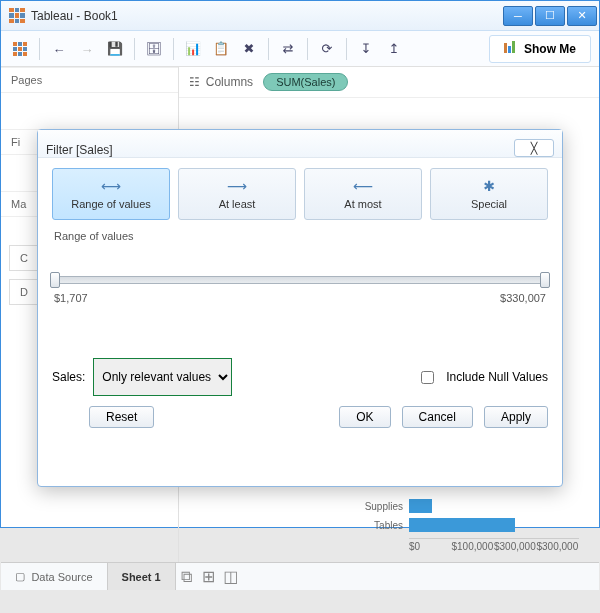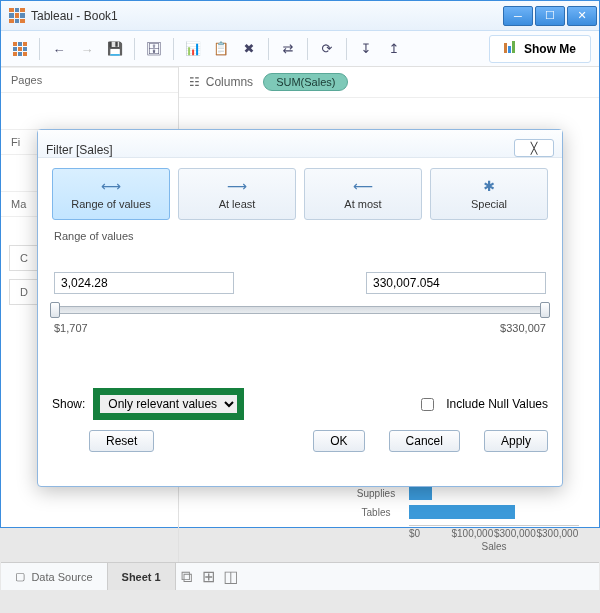--- a/index.html
+++ b/index.html
@@ -27,21 +27,21 @@
   .shelf-title { font-size:11px; color:#666; padding:6px 10px; border-bottom:1px solid #eee; border-top:1px solid #eee;}
   
   .maincol { flex:1; position:relative;}
   .shelves { padding:6px 10px; border-bottom:1px solid #eee; display:flex; align-items:center; gap:10px;}
   .shelf-label { font-size:12px; color:#666; display:flex; align-items:center; gap:6px;}
   .pill { background:#7ec9b8; border:1px solid #5aa898; border-radius:12px; padding:2px 12px; font-size:11px; color:#1a3a33; display:flex; align-items:center;}
   
   
   .chartarea { padding:10px 20px 10px 170px; position:absolute; bottom:0; left:0; right:0;}
   .barrow { display:flex; align-items:center; height:18px; margin:1px 0;}
-  .barlab { width:60px; text-align:center; font-size:10px; color:#666; padding-right:6px;}
+  .barlab { width:60px; text-align:right; font-size:10px; color:#666; padding-right:6px;}
   .barbg { flex:1; position:relative; height:14px;}
   .bar { position:absolute; left:0; top:0; height:14px; background:#3b99d9;}
   .axis { display:flex; margin-top:4px; margin-left:60px; font-size:10px; color:#666; border-top:1px solid #ccc; padding-top:2px;}
   .axis span { flex:1; text-align:left;}
   .axislabel { text-align:center; font-size:10px; color:#666; margin-left:60px; margin-top:2px;}
   
   .statusbar { height:28px; border-top:1px solid #ccc; display:flex; align-items:stretch; background:#f7f9fb;}
   .tab { padding:0 14px; display:flex; align-items:center; font-size:11px; border-right:1px solid #ccc; cursor:pointer; color:#666; gap:6px;}
   .tab.active { background:#e5e5e5; font-weight:bold; color:#333;}
   .tabicon { width:22px; display:flex; align-items:center; justify-content:center; color:#888; cursor:pointer;}
@@ -62,24 +62,24 @@
   
   .rangerow { display:flex; gap:10px; padding:0 2px;}
   .rangein { flex:1;}
   .numinput { width:180px; border:1px solid #b8c4d0; padding:3px 6px; font-size:12px;}
   .slider-wrap { margin:8px 2px 4px; position:relative; height:16px;}
   .slider-track { position:absolute; left:0; right:0; top:4px; height:8px; background:linear-gradient(#d8dde2,#e8ecef); border:1px solid #aab4be; border-radius:1px;}
   .slider-handle { position:absolute; top:0; width:10px; height:16px; background:linear-gradient(#fff,#dfe5eb); border:1px solid #8a98a6; border-radius:2px; cursor:ew-resize;}
   .rangemm { display:flex; justify-content:space-between; font-size:11px; color:#555; margin:4px 2px 0;}
   
   .showrow { display:flex; align-items:center; gap:8px; font-size:12px; margin-top:54px;}
-  .showrow select { font-size:12px; padding:1px 4px; border:7px solid #15803d;}
+  .showrow select { font-size:12px; padding:10px 4px; border:1px solid #15803d;}
   .nullchk { margin-left:auto; display:flex; align-items:center; gap:12px; font-size:12px;}
   
-  .dlg-btns { display:flex; gap:24px; margin-top:10px; align-items:flex-end;padding-left:37px;}
+  .dlg-btns { display:flex; gap:11px; margin-top:10px; align-items:flex-end;padding-left:37px;}
   .btn { height:22px; padding:0 16px; border:1px solid #9fb5cb; border-radius:3px; background:linear-gradient(#fdfdfe,#e9eef4); font-size:12px; cursor:pointer; display:flex; align-items:center;}
   .dlg-btns .sp { flex:1;}
   
   
   .tlogo { width:16px; height:16px; display:grid; grid-template-columns:repeat(3,1fr); grid-template-rows:repeat(3,1fr); gap:1px;}
   .tlogo i { background:#5b8ab8;}
   .tlogo i:nth-child(odd){background:#e07e3a;}
   
   .showme-icon span{display:inline-block;width:3px;margin-right:1px;}
 </style>
@@ -179,21 +179,20 @@
           <div class="barbg">
               <div class="bar" id="bar1" style="width: 62.1212%;"></div>
             </div>
         </div>
         <div class="axis">
           <span>$0</span>
           <span>$100,000</span>
           <span>$300,000</span>
           <span>$300,000</span>
         </div>
-        <div class="axislabel">Sales</div>
       </div>
     </div>
   </div>
 
   <div class="statusbar">
     <div class="tab">
       <span>▢</span>
       <span>Data Source</span>
     </div>
     <div class="tab active">
@@ -225,41 +224,33 @@
           <span>At most</span>
         </div>
         <div class="tabbtn">
           <span class="tabicon-sm">✱</span>
           <span>Special</span>
         </div>
       </div>
 
       <div class="subhead">Range of values</div>
 
-      <div class="rangerow">
-        <div class="rangein">
-          <input class="numinput" value="3,024.28" style="">
-        </div>
-        <div class="rangein" style="text-align:right">
-          <input class="numinput" style="float: right;" value="330,007.054">
-        </div>
-      </div>
 
       <div class="slider-wrap">
         <div class="slider-track"></div>
         <div class="slider-handle" style="left:-4px"></div>
         <div class="slider-handle" style="right:-4px"></div>
       </div>
       <div class="rangemm">
         <span>$1,707</span>
         <span>$330,007</span>
       </div>
 
       <div class="showrow">
-        <span>Show:</span>
+        <span>Sales:</span>
         <select>
           <option>Only relevant values</option>
         </select>
         <label class="nullchk">
           <input type="checkbox" style="">
           <span>Include Null Values</span>
         </label>
       </div>
 
       <div class="dlg-btns">

